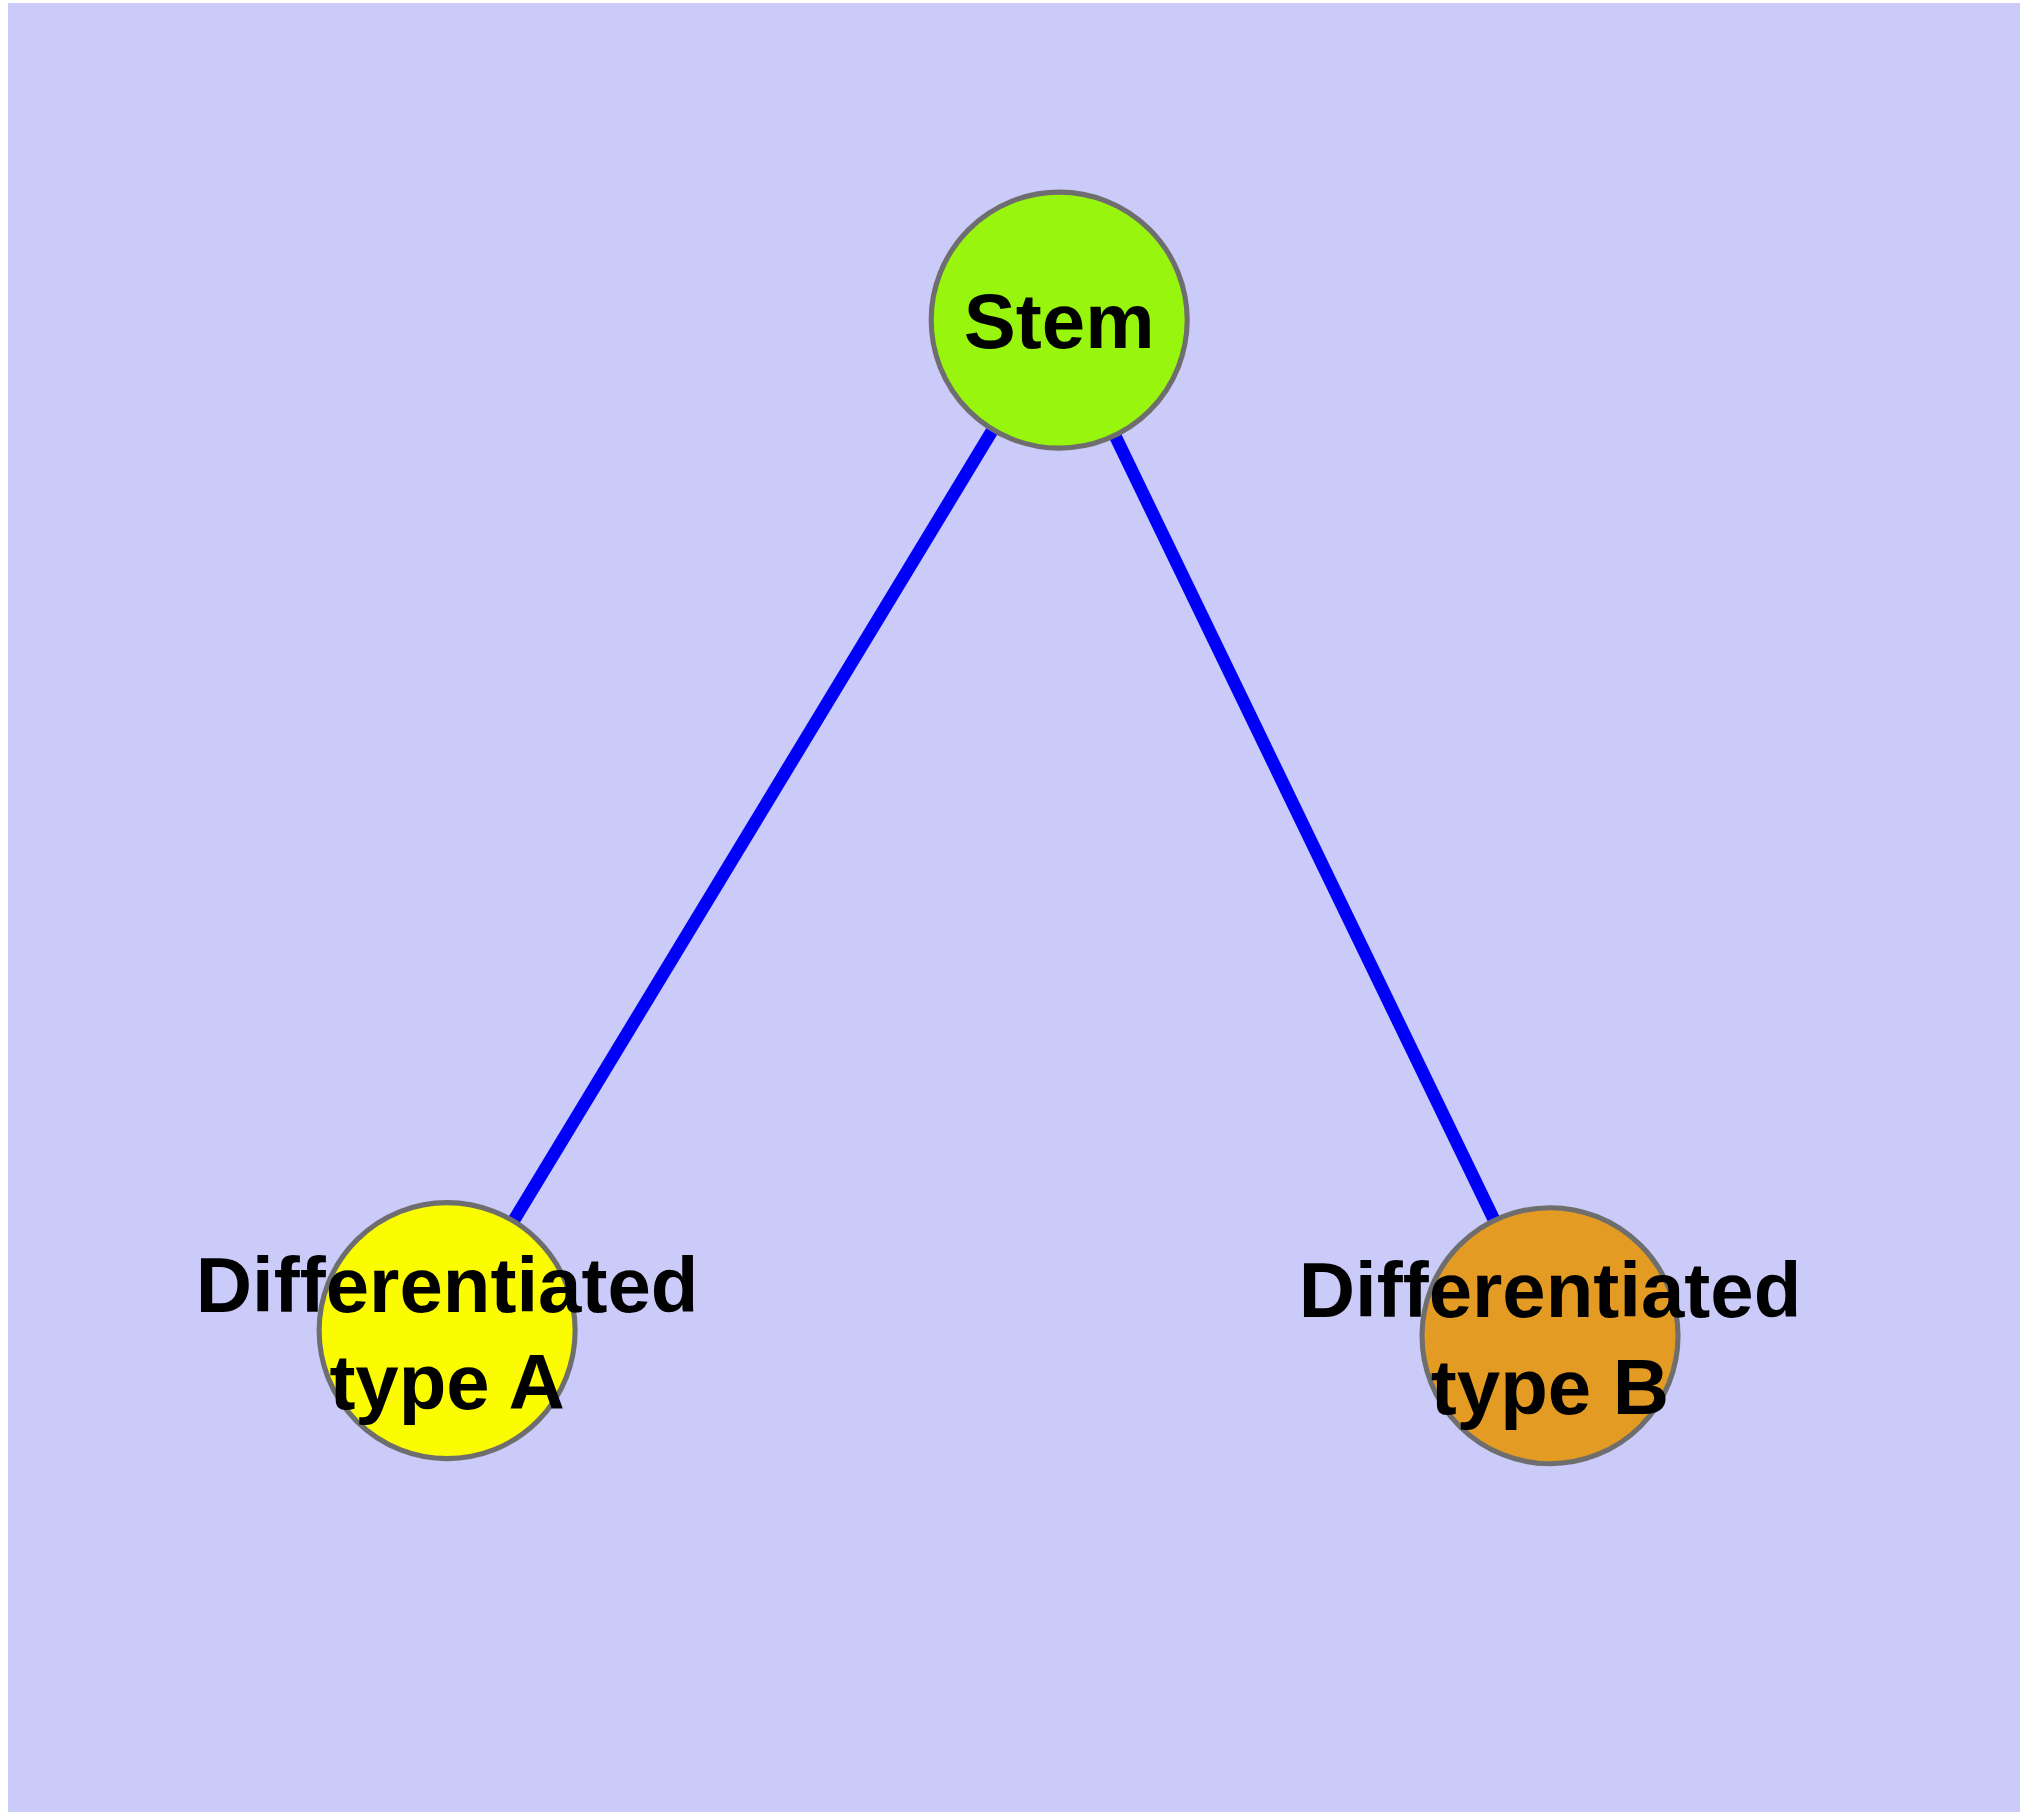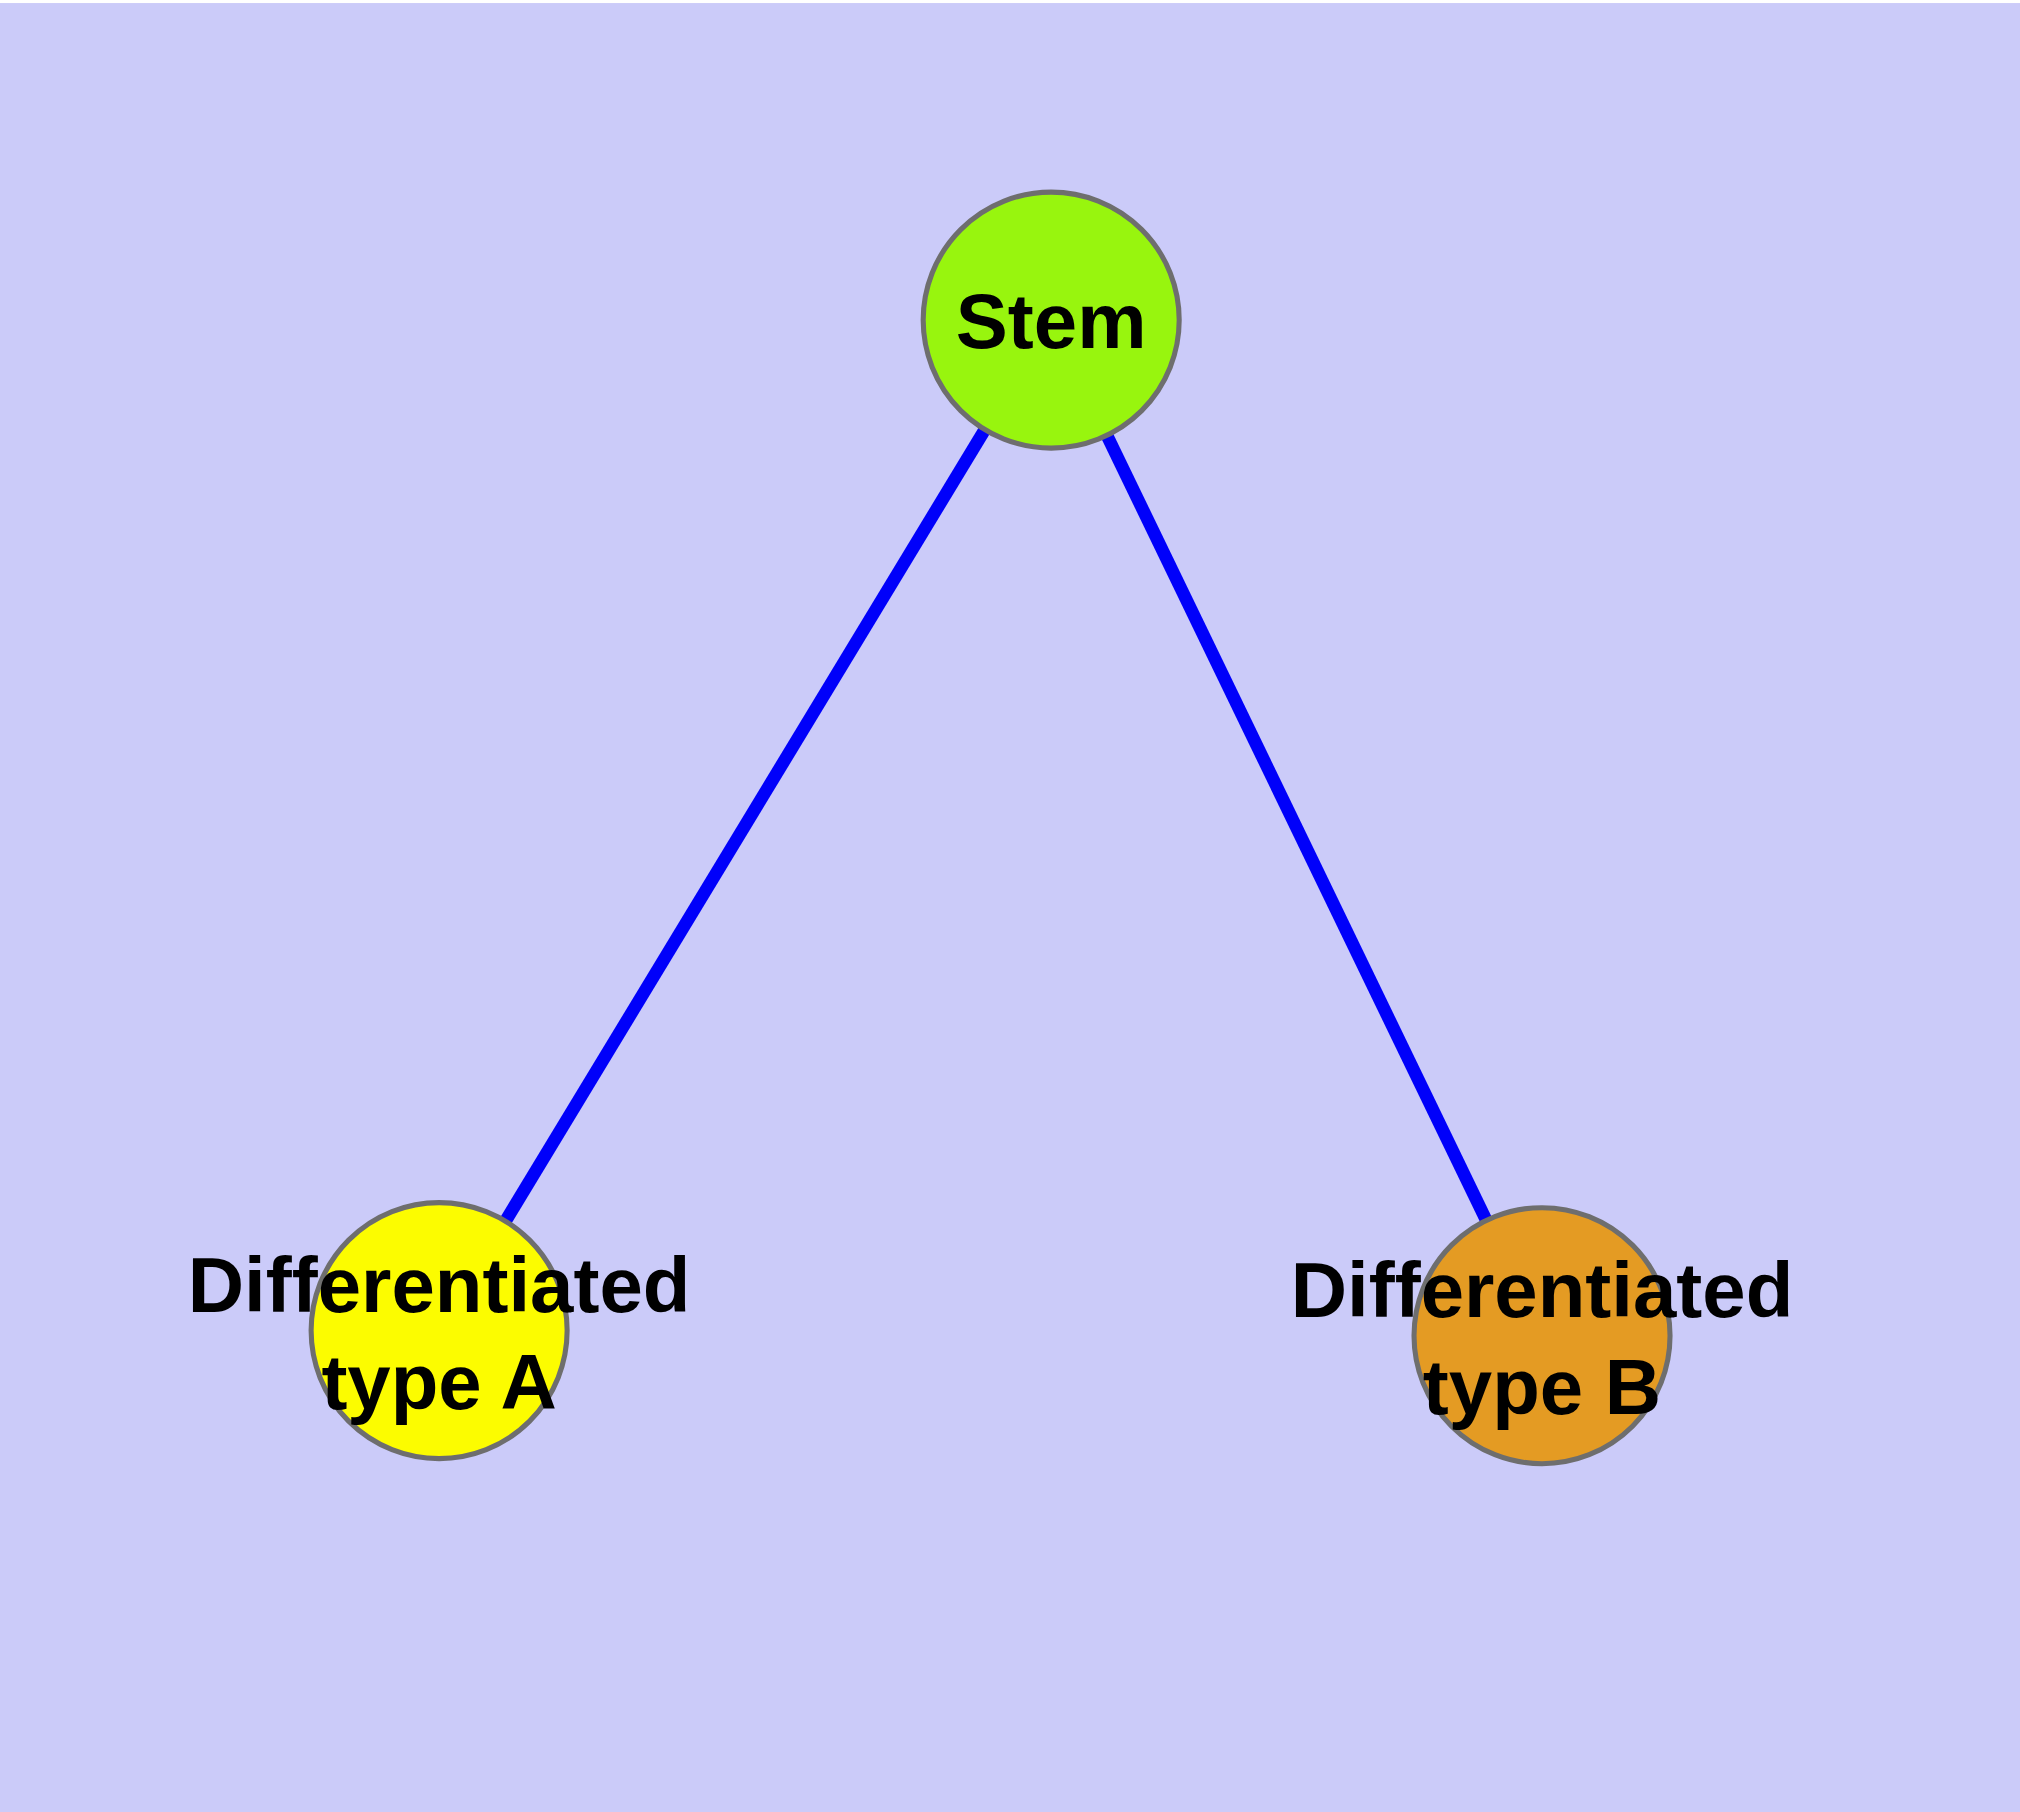--- a/index.html
+++ b/index.html
@@ -9,21 +9,21 @@
   body {
     width: 2021px;
     height: 1812px;
     background: #FFFFFF;
     font-family: "Liberation Sans", sans-serif;
     overflow: hidden;
     position: relative;
   }
   .canvas-wrap {
     position: absolute;
-    left: 0;
+    left: 8px;
     top: 2.5px;          
     width: 1735px;
     height: 1810px;
   }
   svg { display: block; }
   .node-label {
     font-family: "Liberation Sans", sans-serif;
     font-weight: bold;
     text-anchor: middle;
   }

